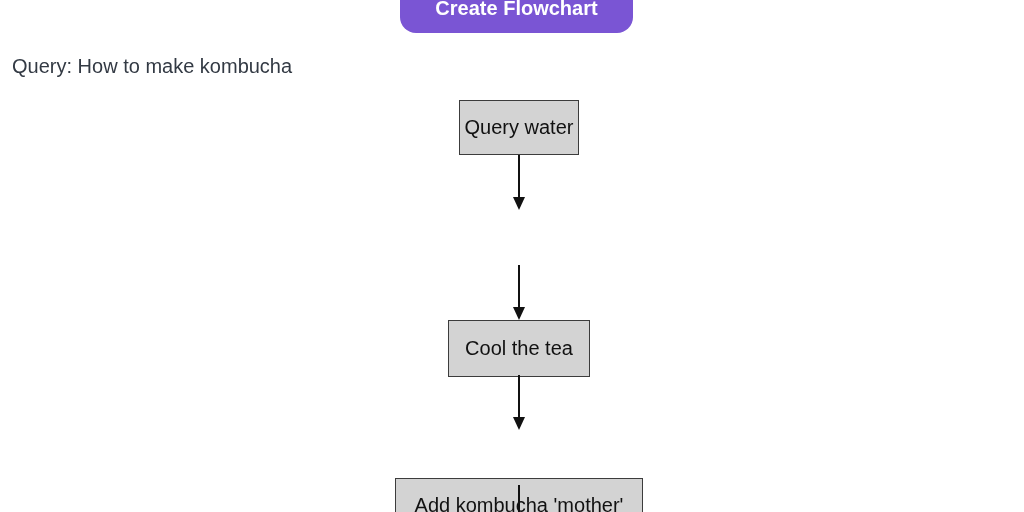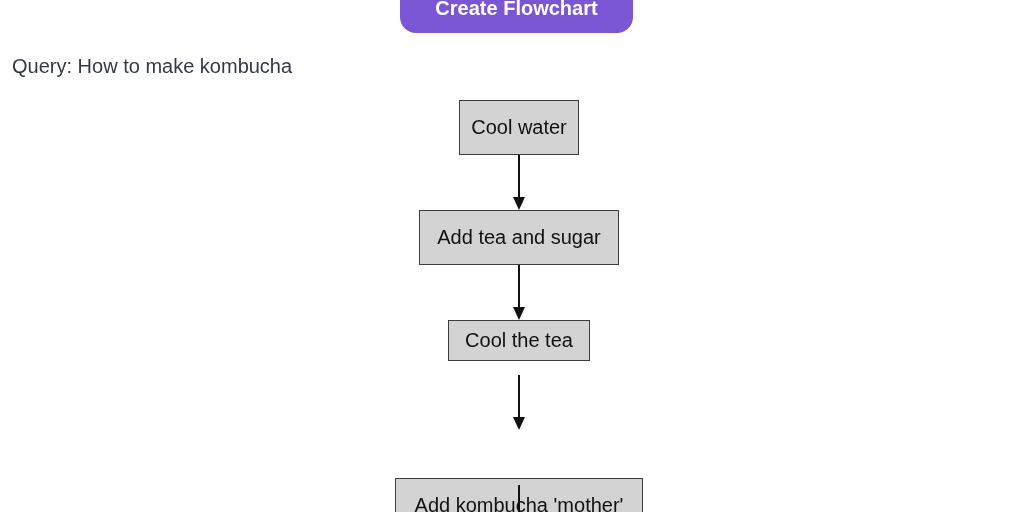--- a/index.html
+++ b/index.html
@@ -51,21 +51,21 @@
     border: 1.5px solid #3c3c3c;
     display: flex;
     align-items: center;
     justify-content: center;
     font-size: 20px;
     color: #111111;
     white-space: nowrap;
   }
   .node-1 { left: 459px; top: 100px; width: 120px; height: 55px; }
   .node-2 { left: 419px; top: 210px; width: 200px; height: 55px; }
-  .node-3 { left: 448px; top: 320px; width: 142px; height: 41px; }
+  .node-3 { left: 448px; top: 320px; width: 142px; height: 57px; }
   .node-4 { left: 395px; top: 430px; width: 248px; height: 55px; margin-top: 48px; }
 
   
   .edge {
     position: absolute;
     left: 512px;
     width: 13px;
     display: flex;
     flex-direction: column;
     align-items: center;
@@ -91,26 +91,23 @@
 </head>
 <body>
 
 <div class="page">
 
   <button class="create-btn">Create Flowchart</button>
 
   <div class="query-text">Query: How to make kombucha</div>
 
   <div class="node node-1">
-    <span>Cool water</span>
+    <span>Query water</span>
   </div>
 
-  <div class="node node-2">
-    <span>Add tea and sugar</span>
-  </div>
 
   <div class="node node-3">
     <span>Cool the tea</span>
   </div>
 
   <div class="node node-4">
     <span>Add kombucha 'mother'</span>
   </div>
 
   <div class="edge edge-1">

